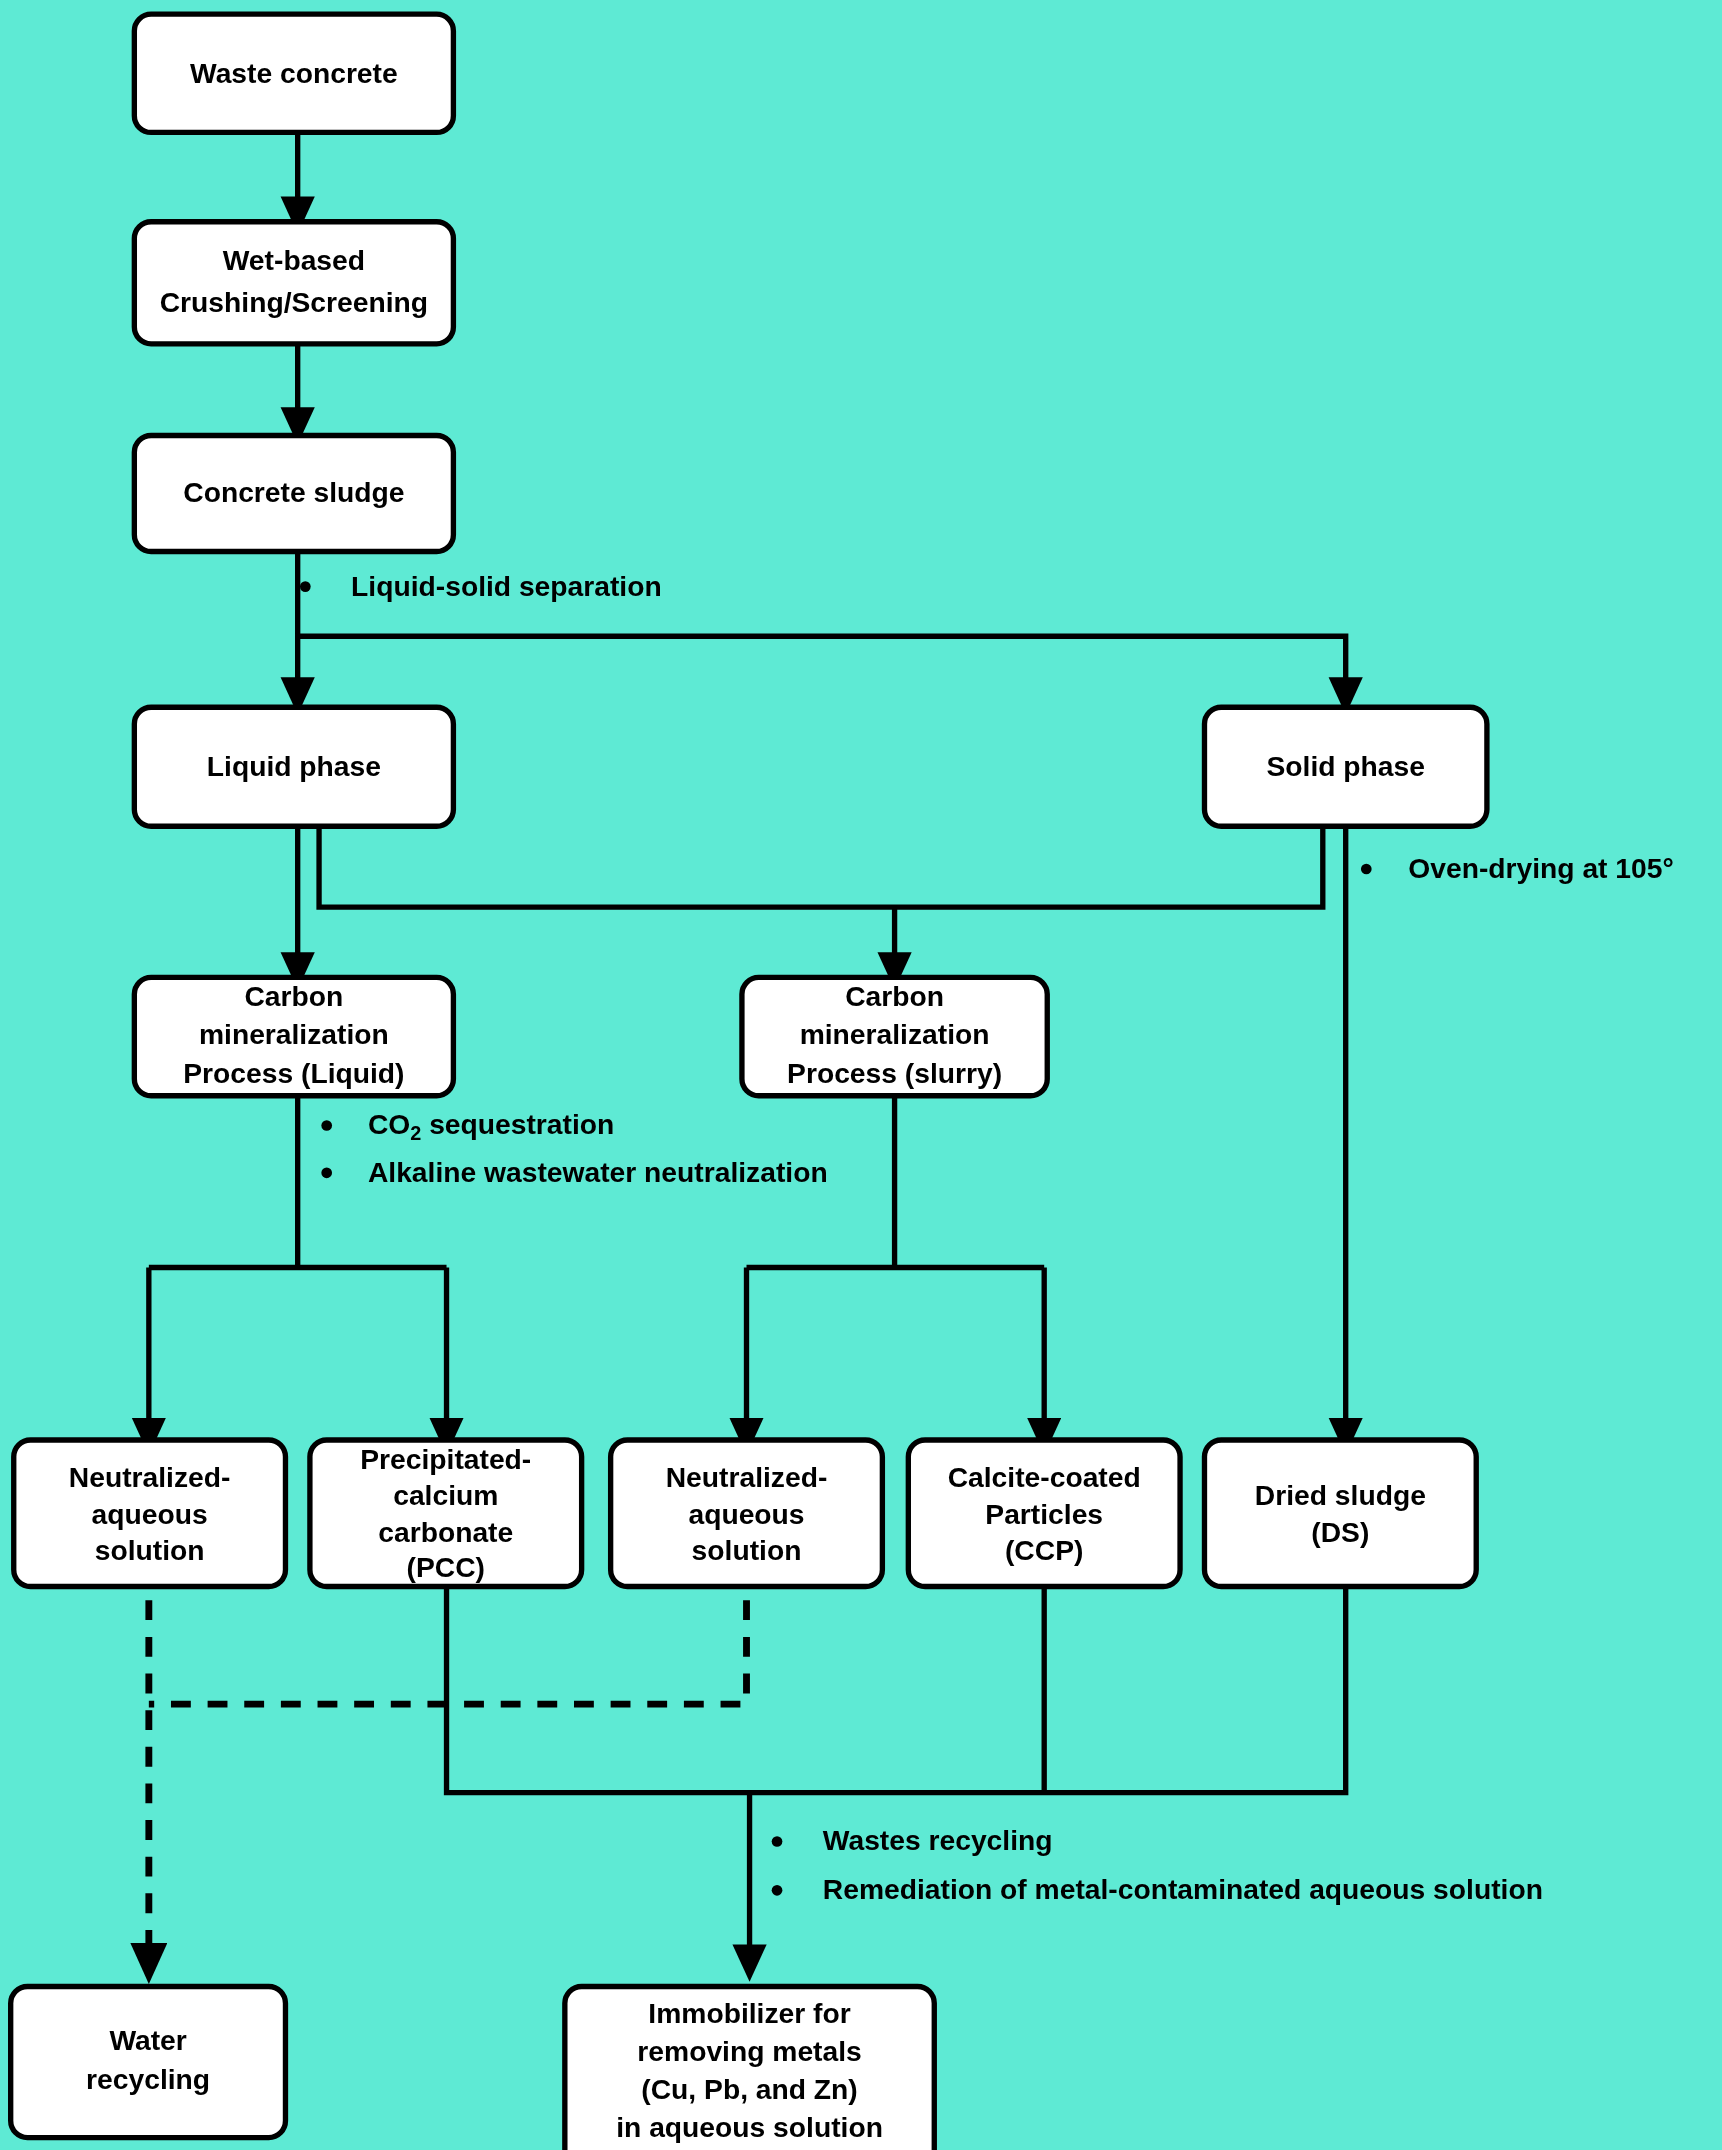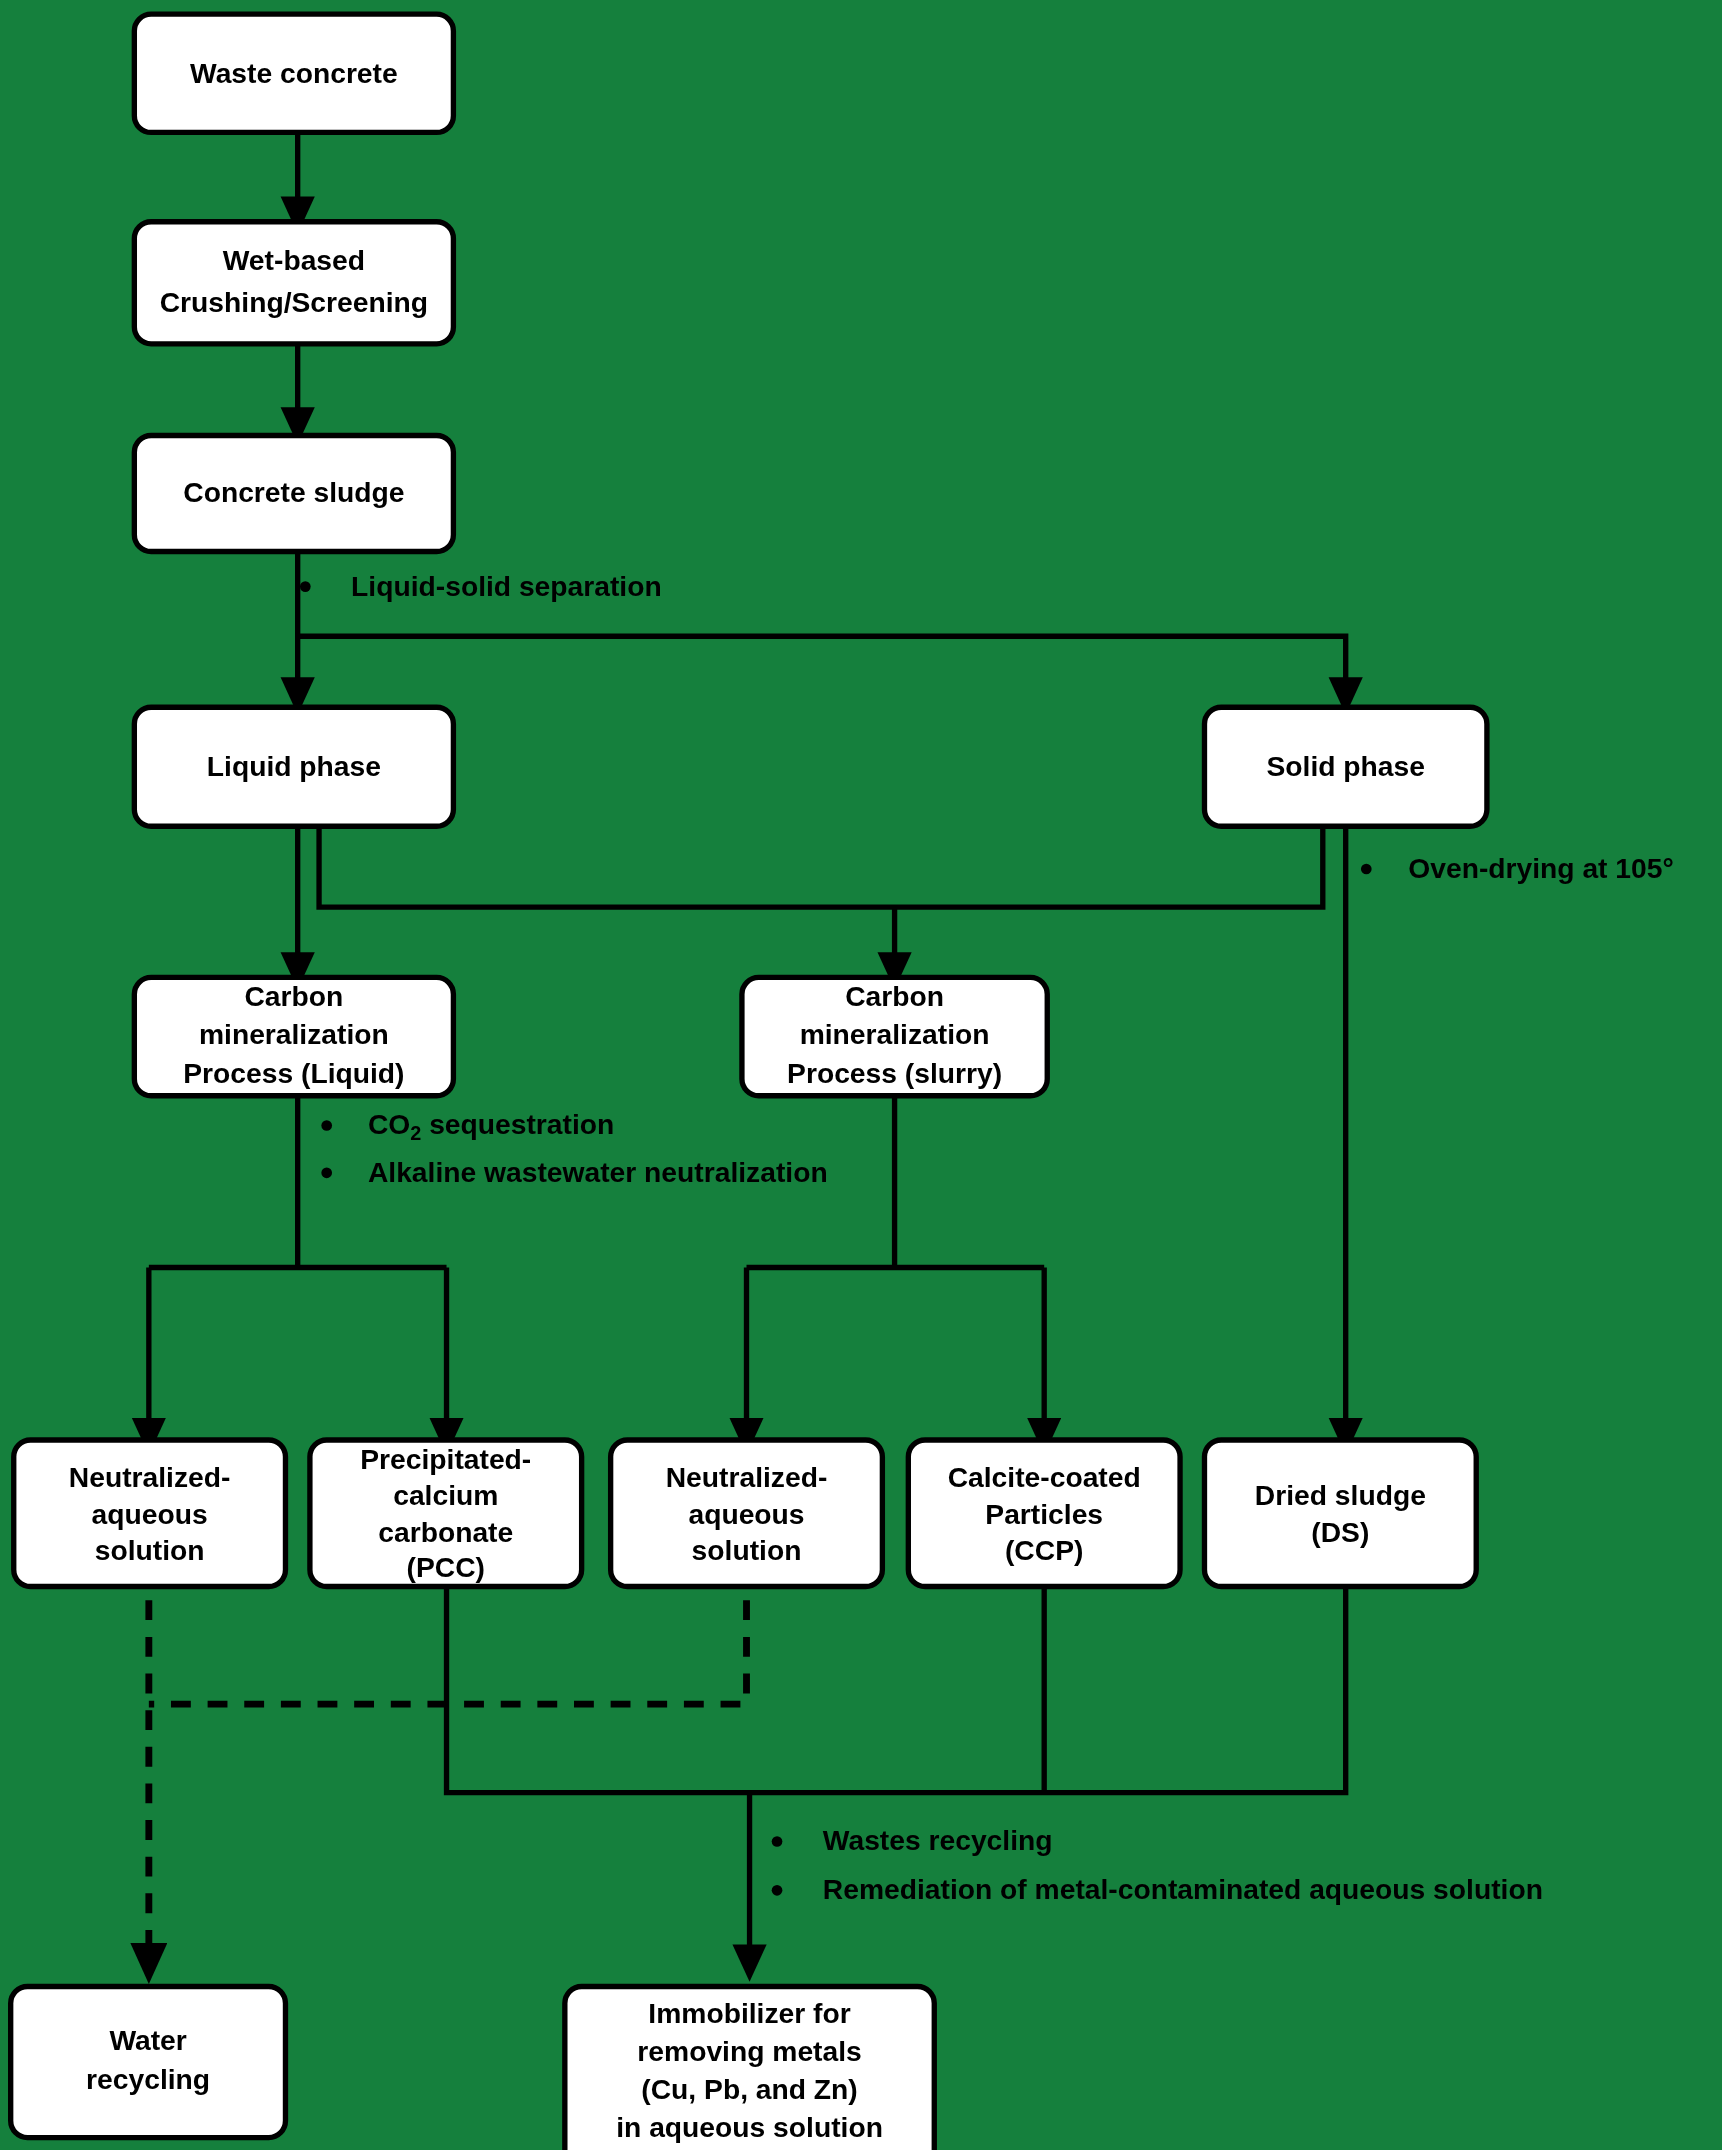--- a/index.html
+++ b/index.html
@@ -4,21 +4,21 @@
 <style>
   html, body {
     margin: 0;
     padding: 0;
     background: #ffffff;
   }
   #diagram-root {
     position: relative;
     width: 1722px;
     height: 2151px;
-    background: #15803d;
+    background: #5eead4;
     font-family: "Liberation Sans", sans-serif;
   }
   svg.flow-svg {
     position: absolute;
     top: 0;
     left: 0;
     width: 1722px;
     height: 2151px;
     display: block;
   }

